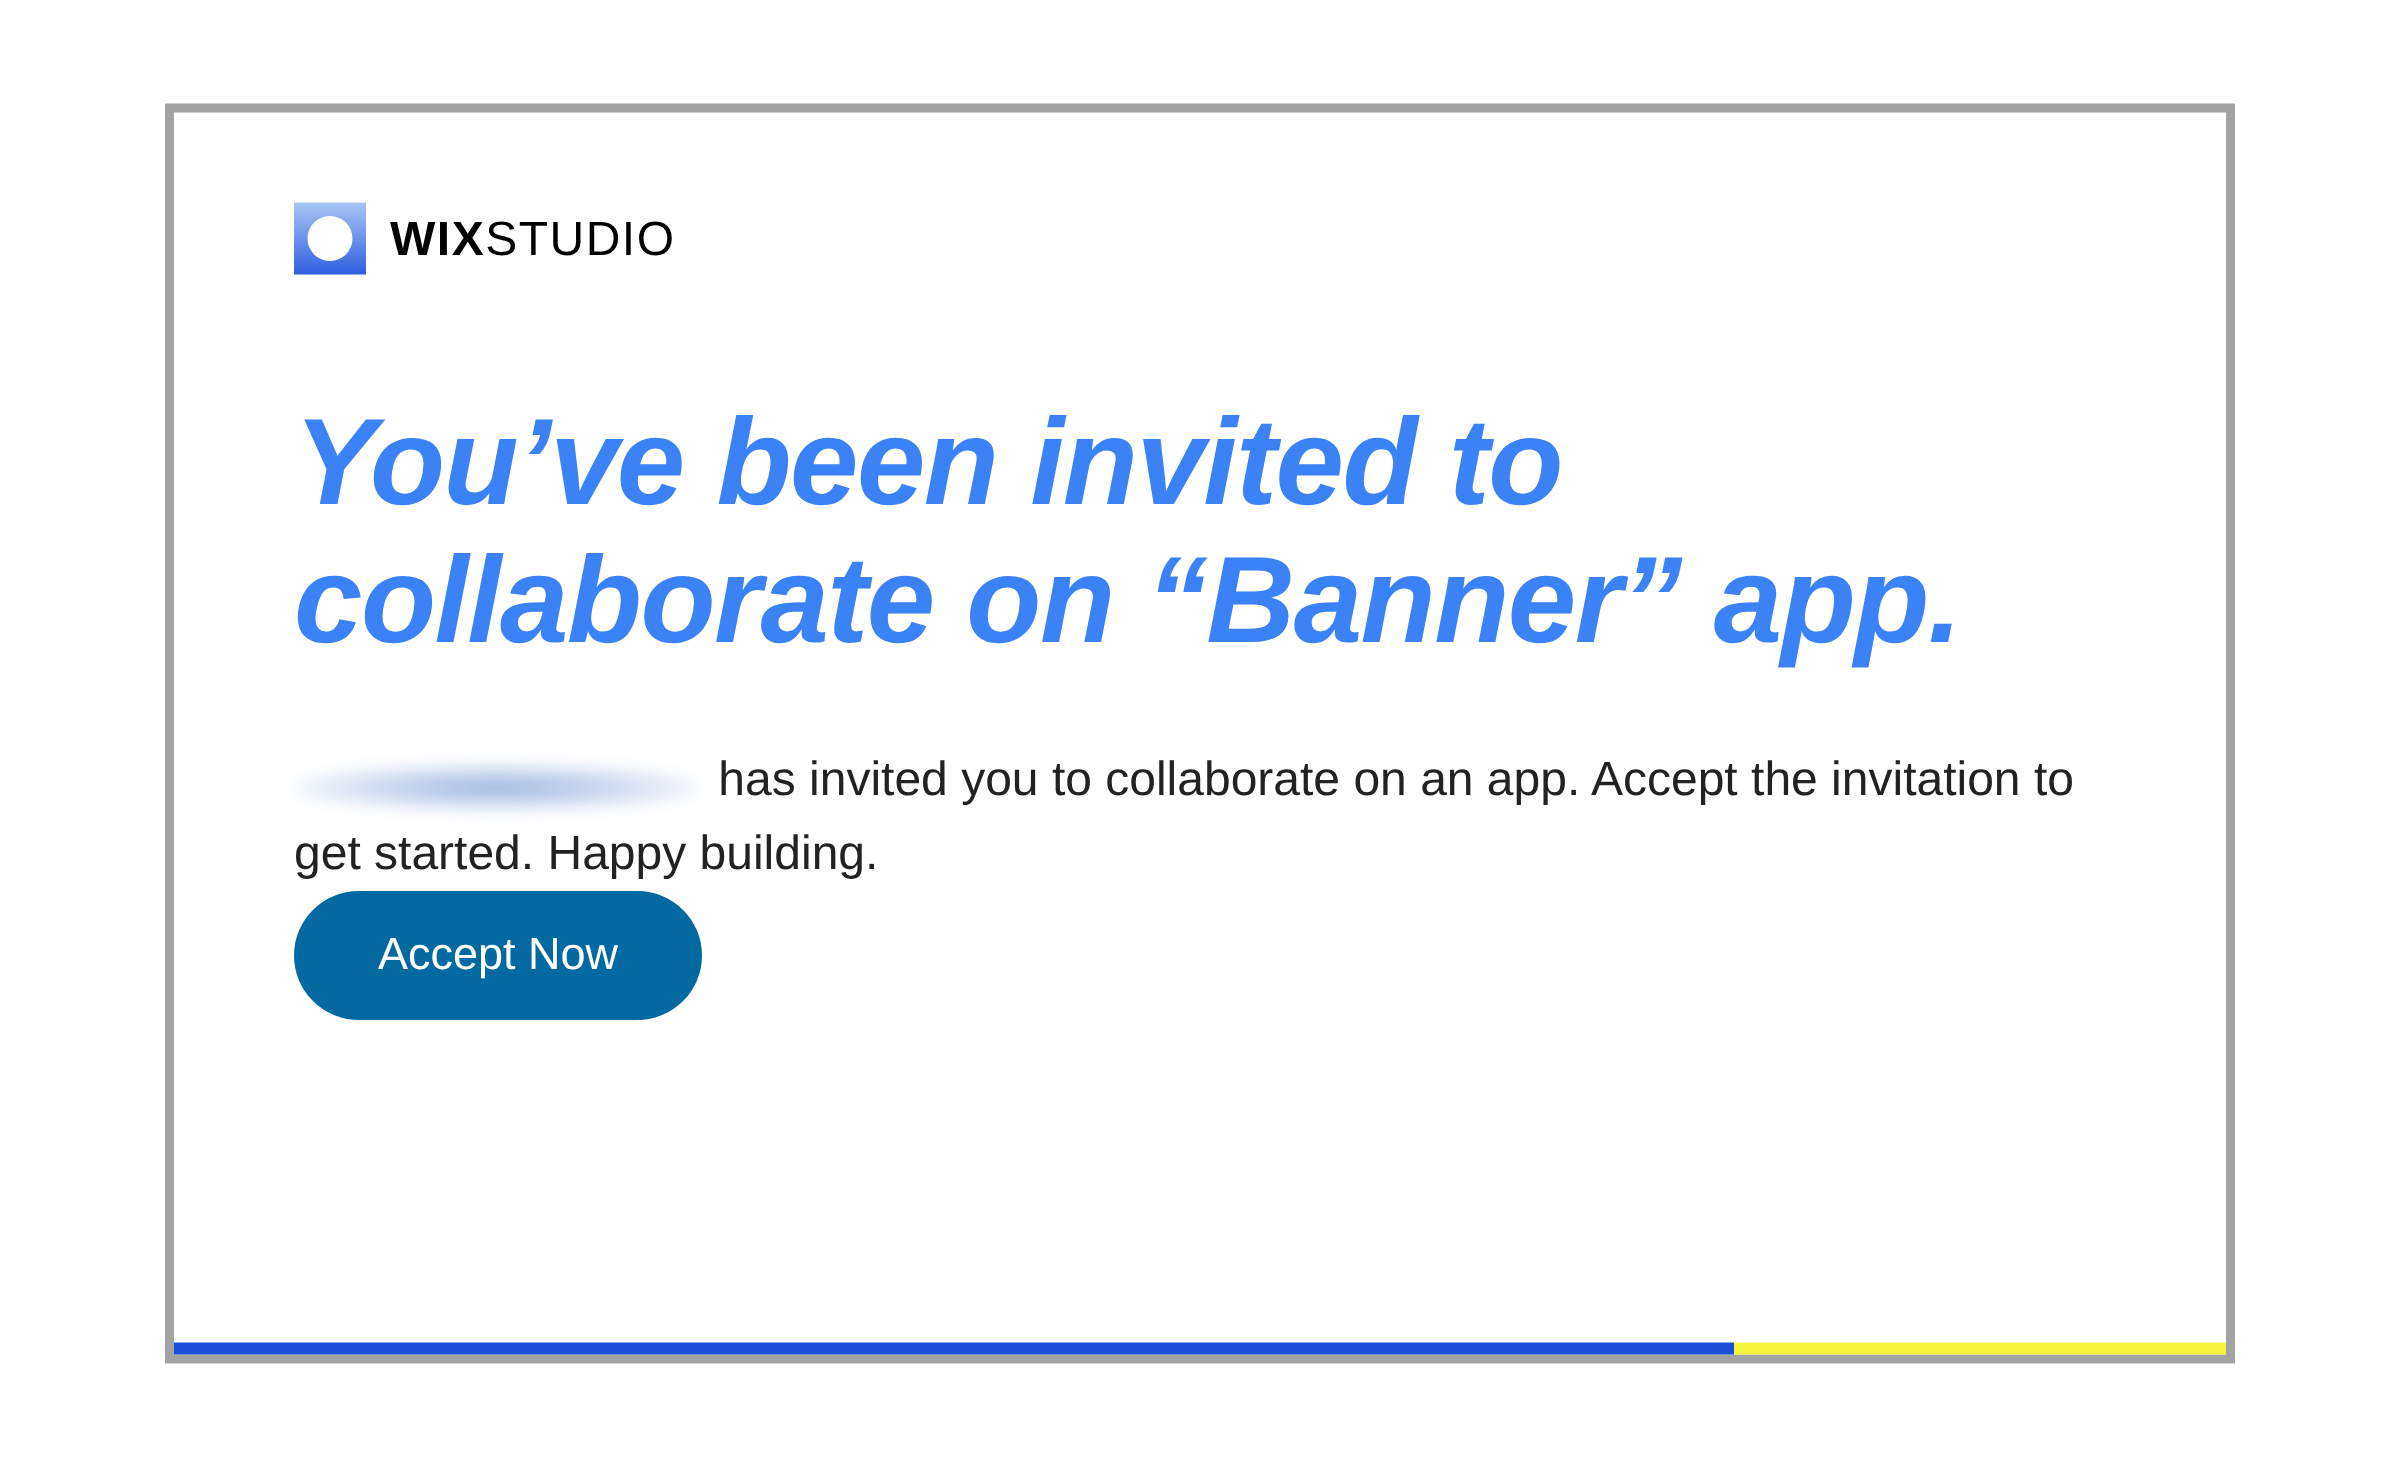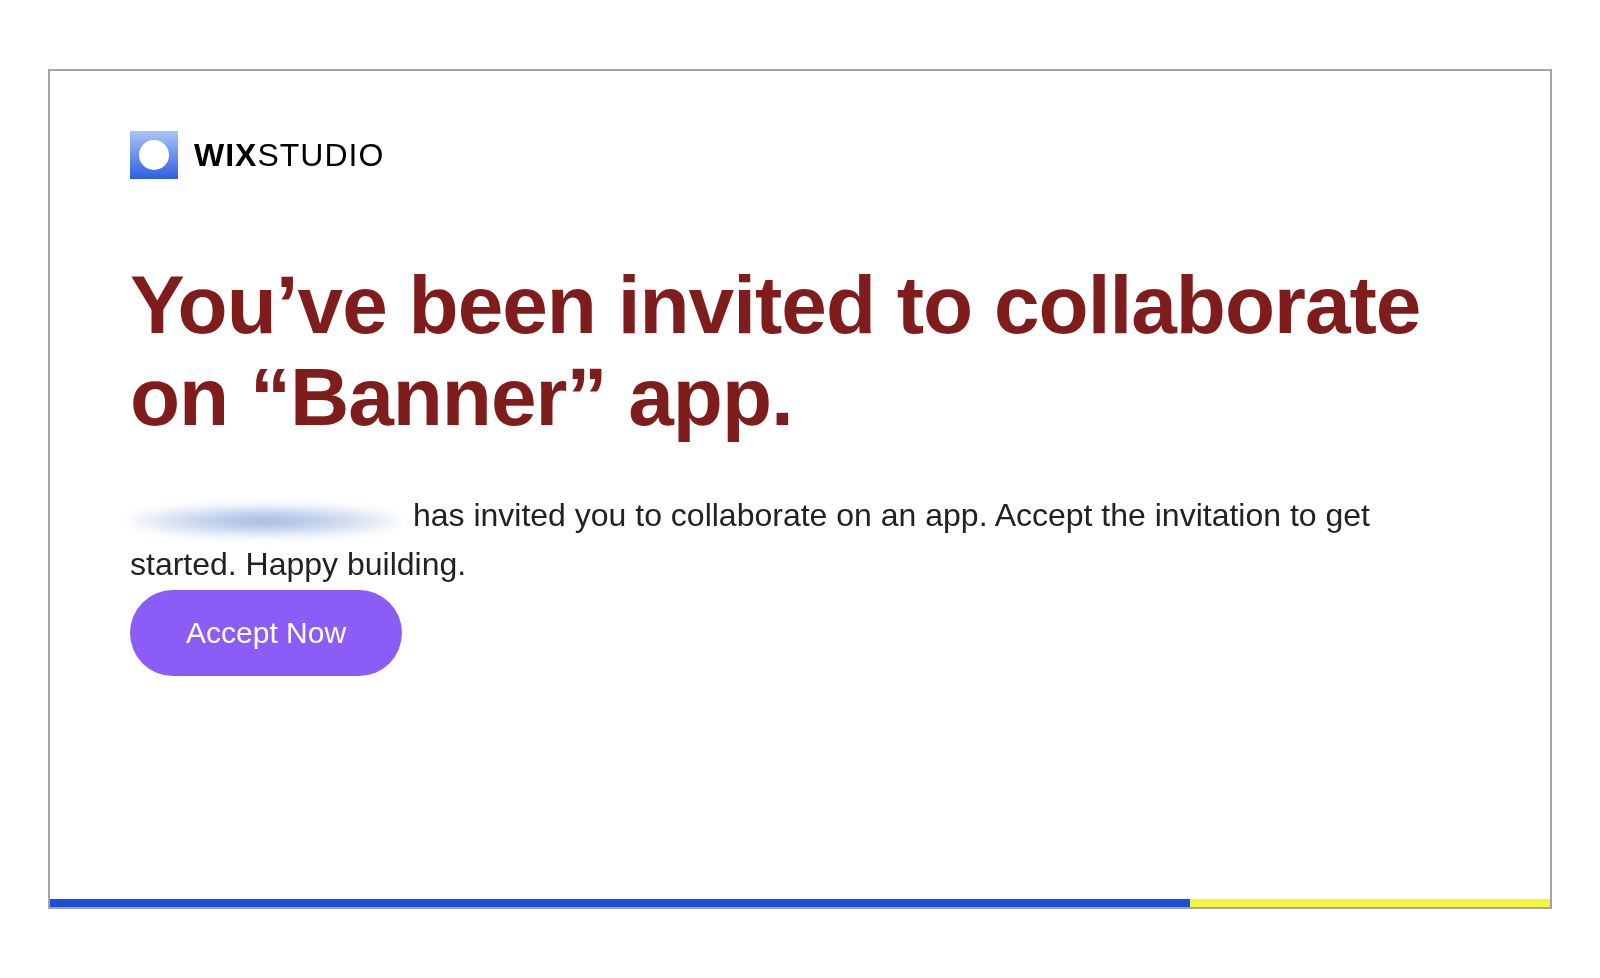--- a/index.html
+++ b/index.html
@@ -10,23 +10,23 @@
     body {
       font-family: "Helvetica Neue", Helvetica, Arial, sans-serif;
       background: #ffffff;
       width: 1600px;
       height: 978px;
       display: flex;
       align-items: center;
       justify-content: center;
     }
     .card {
-      width: 1504px;
+      width: 1380px;
       height: 840px;
-      border: 2px solid #a3a3a3;
+      border: 6px solid #a3a3a3;
       background: #ffffff;
       position: relative;
       padding: 60px 80px 0 80px;
     }
     .logo-row {
       display: flex;
       align-items: center;
       gap: 16px;
       margin-bottom: 80px;
     }
@@ -56,44 +56,45 @@
     .logo-text .bold {
       font-weight: 800;
     }
     .logo-text .light {
       font-weight: 300;
     }
     .heading {
       font-size: 82px;
       font-weight: 800;
       line-height: 1.12;
-      color: #7f1d1d;
+      color: #3b82f6;
       margin-bottom: 48px;
       letter-spacing: -1px;
+      font-style: italic;
     }
     .body-text {
       font-size: 32px;
       line-height: 1.55;
       color: #222222;
     }
     .blurred-email {
       display: inline-block;
       vertical-align: middle;
       width: 270px;
       height: 32px;
       border-radius: 4px;
       background: radial-gradient(ellipse at center, rgba(90,130,200,0.6) 0%, rgba(90,130,200,0.25) 50%, rgba(90,130,200,0) 78%);
       filter: blur(5px);
       margin-right: 4px;
       position: relative;
       top: 4px;
     }
     .cta-button {
       display: inline-block;
-      background: #8b5cf6;
+      background: #0369a1;
       color: #ffffff;
       font-size: 30px;
       font-weight: 500;
       padding: 26px 56px;
       border-radius: 999px;
       border: none;
       cursor: pointer;
     }
     .bottom-bar {
       position: absolute;

